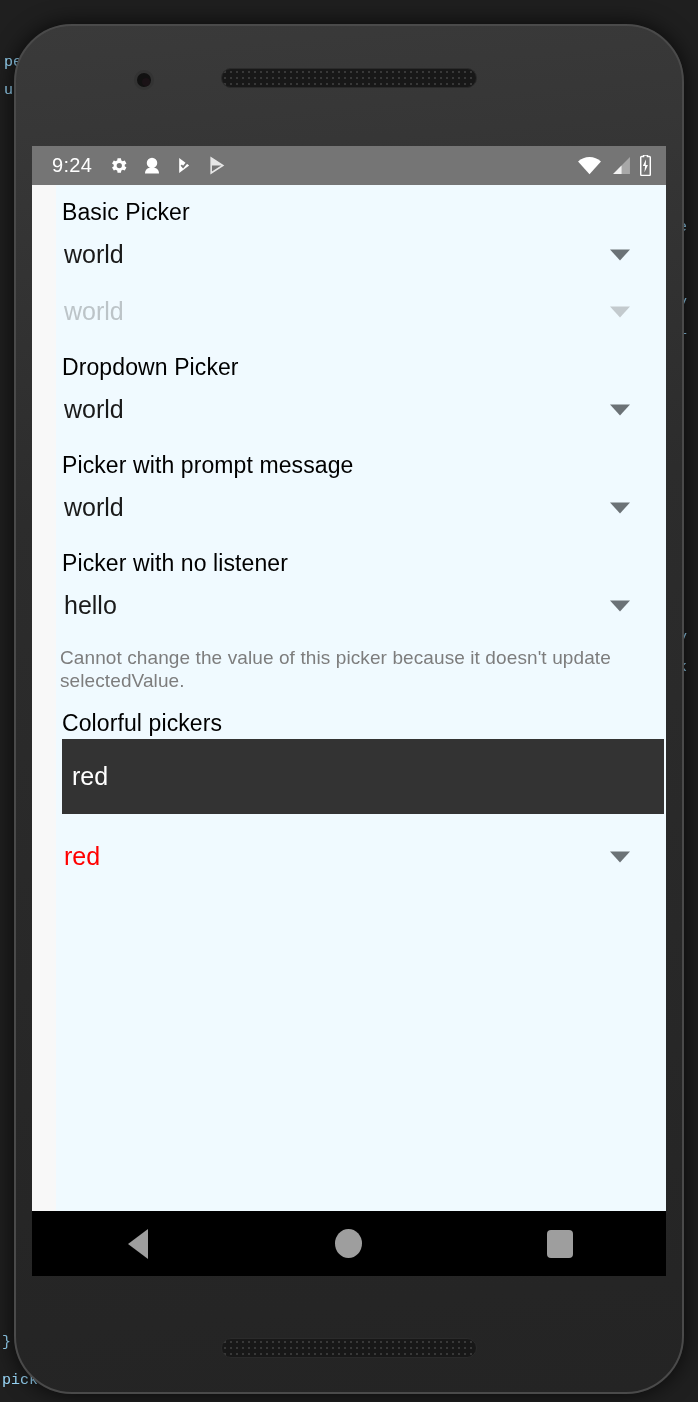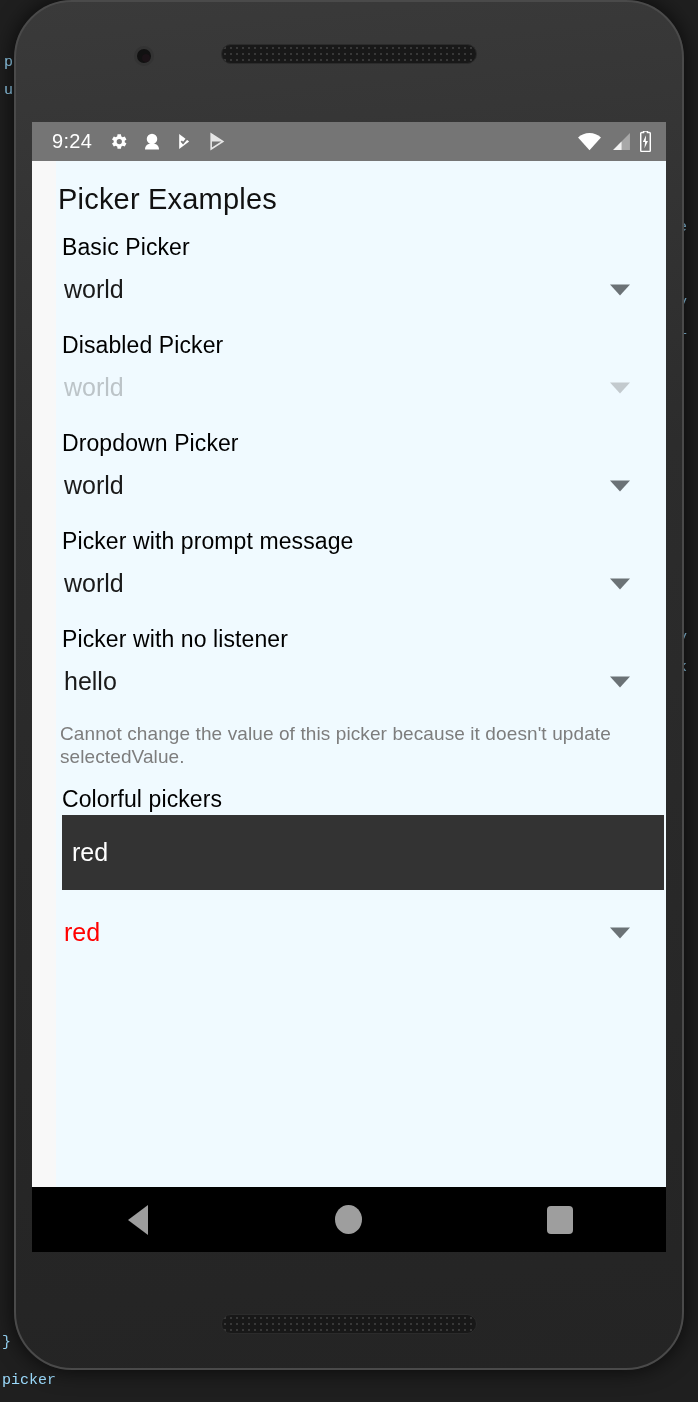--- a/index.html
+++ b/index.html
@@ -17,21 +17,21 @@
     font-family:"Liberation Mono", monospace;
     font-size:15px; line-height:26px;
     color:#9cdcfe;
     overflow:hidden;
   }
   #backdrop .code-line { white-space:pre; padding-left:2px; }
 
   
   #phone {
     position:absolute;
-    left:14px; top:0;
+    left:14px; top:24px;
     width:670px; height:1370px;
     border-radius:58px;
     background:linear-gradient(175deg,#3a3a3a 0%,#2c2c2c 35%,#242424 100%);
     border:2px solid #4a4a4a;
     box-shadow:0 0 22px rgba(0,0,0,.75);
     overflow:hidden;
   }
   #camera {
     position:absolute; left:118px; top:44px;
     width:20px; height:20px; border-radius:50%;
@@ -211,29 +211,27 @@
           <path d="M4 0 h4 v1.6 h2 a1 1 0 011 1 V20.4 a1 1 0 01-1 1 H2 a1 1 0 01-1-1 V2.6 a1 1 0 011-1 h2 Z" fill="none" stroke="#fff" stroke-width="1.5"></path>
           <path d="M6.6 4.5 L3.2 11.6 h2.3 L4.9 18 L8.6 10.6 H6.3 Z" fill="#fff"></path>
         </svg>
       </div>
     </div>
 
     <div id="content">
 
       <div id="scrollview">
 
-        <div id="app-title">Picker Examples</div>
 
         <div class="section-label">Basic Picker</div>
         <div class="picker-row">
           <span class="picker-value">world</span>
           <span class="arrow"></span>
         </div>
 
-        <div class="section-label">Disabled Picker</div>
         <div class="picker-row">
           <span class="picker-value muted">world</span>
           <span class="arrow faded"></span>
         </div>
 
         <div class="section-label">Dropdown Picker</div>
         <div class="picker-row">
           <span class="picker-value">world</span>
           <span class="arrow"></span>
         </div>

